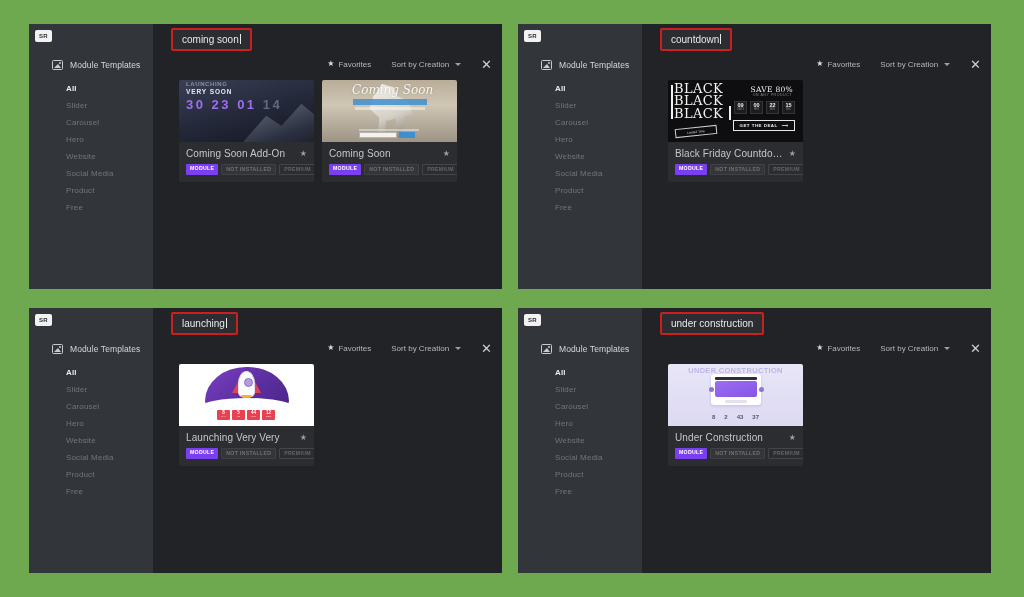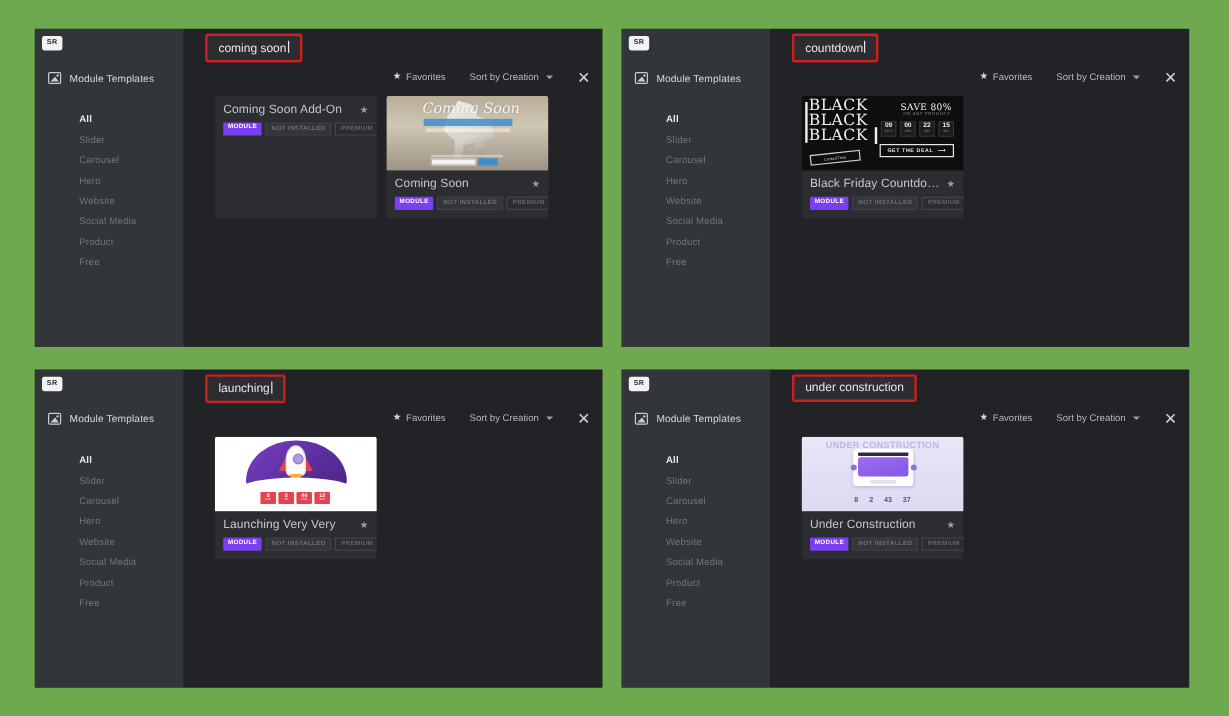--- a/index.html
+++ b/index.html
@@ -46,21 +46,21 @@
     letter-spacing: .3px;
     display: flex;
     align-items: center;
     justify-content: center;
     line-height: 1;
   }
   .nav-head {
     display: flex;
     align-items: center;
     gap: 7px;
-    padding-left: 11px;
+    padding-left: 23px;
     margin-top: 33px;
     height: 16px;
   }
   .nav-head .img-icon {
     width: 11px; height: 10px;
     border: 1.2px solid #c9cbce;
     border-radius: 1.5px;
     position: relative;
     flex: 0 0 auto;
   }
@@ -80,21 +80,21 @@
     width: 2px; height: 2px;
     background: #c9cbce;
     border-radius: 50%;
   }
   .nav-head-label {
     color: #d6d8da;
     font-size: 8.5px;
     letter-spacing: .1px;
     white-space: nowrap;
   }
-  .nav-list { margin-top: 18px; }
+  .nav-list { margin-top: 7px; }
   .nav-item {
     padding-left: 37px;
     height: 17px;
     display: flex;
     align-items: center;
     color: #72757a;
     font-size: 8px;
     letter-spacing: .15px;
     white-space: nowrap;
     cursor: pointer;
@@ -466,20 +466,26 @@
         <div class="tb-item">
           <span>Sort by Creation</span>
           <span class="tb-caret"></span>
         </div>
         <div class="tb-close">✕</div>
       </div>
 
       <div class="cards">
 
         <div class="card">
+          <div class="thumb t-coming-addon">
+            <div class="mountain"></div>
+            <div class="lbl-a">LAUNCHING</div>
+            <div class="lbl-b">VERY SOON</div>
+            <div class="digits"><span>30 23 01</span> <span class="dim">14</span></div>
+          </div>
           <div class="card-body">
             <div class="card-title-row">
               <span class="card-title">Coming Soon Add-On</span>
               <span class="card-star">★</span>
             </div>
             <div class="badges">
               <span class="badge module">MODULE</span>
               <span class="badge notinstalled">NOT INSTALLED</span>
               <span class="badge premium">PREMIUM</span>
             </div>

